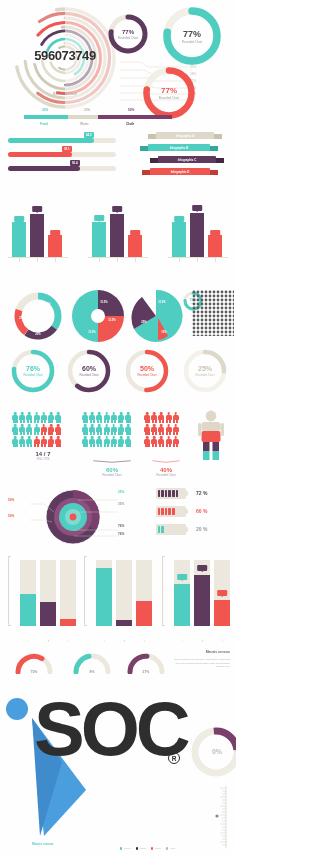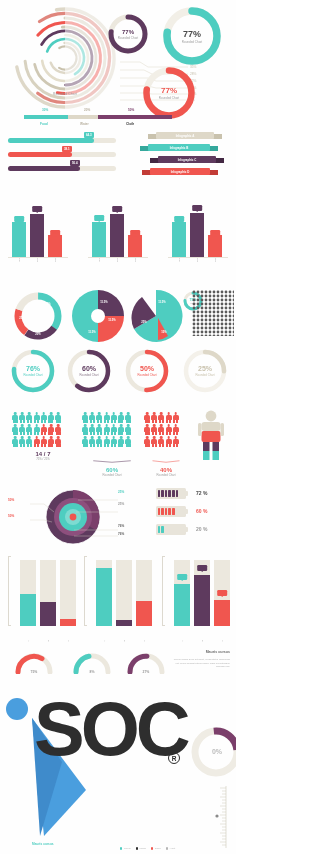--- a/index.html
+++ b/index.html
@@ -200,20 +200,21 @@
         <circle cx="59" cy="54" r="27" stroke="#5e3a5e" stroke-width="2.8" stroke-dasharray="112 58" transform="rotate(-150 59 54)"></circle>
         <circle cx="59" cy="54" r="23" stroke="#e3ddcb" stroke-width="2.6" stroke-dasharray="104 41" transform="rotate(-88 59 54)"></circle>
         <circle cx="59" cy="54" r="19" stroke="#4ecdc0" stroke-width="2.6" stroke-dasharray="72 48" transform="rotate(-160 59 54)"></circle>
         <circle cx="59" cy="54" r="15" stroke="#ded8c8" stroke-width="2.4" stroke-dasharray="66 28" transform="rotate(-92 59 54)"></circle>
         <circle cx="59" cy="54" r="11.5" stroke="#c9c2ad" stroke-width="2.2" stroke-dasharray="48 25" transform="rotate(-120 59 54)"></circle>
       </g>
       <path d="M59 5 L59 103" stroke="#ffffff" stroke-width="0.001" fill="none"></path>
       <rect x="59" y="2" width="60" height="104" fill="#fefefe" opacity="0.55"></rect>
     </svg>
 
+    <div class="spiral-num">596073749</div>
     <div class="spiral-cap lbl">Rounded Chart</div>
 
     <svg class="leader" viewBox="0 0 86 46">
       <g stroke="#ded8c8" stroke-width=".5" fill="none">
         <path d="M2 4 L22 4 L30 9 L70 9"></path>
         <path d="M2 12 L26 12 L34 16 L70 16"></path>
         <path d="M2 20 L30 20 L38 23 L70 23"></path>
         <path d="M2 28 L30 28 L38 30 L70 30"></path>
         <path d="M2 35 L26 35 L34 36 L70 36"></path>
         <path d="M2 42 L22 42 L30 42 L70 42"></path>

